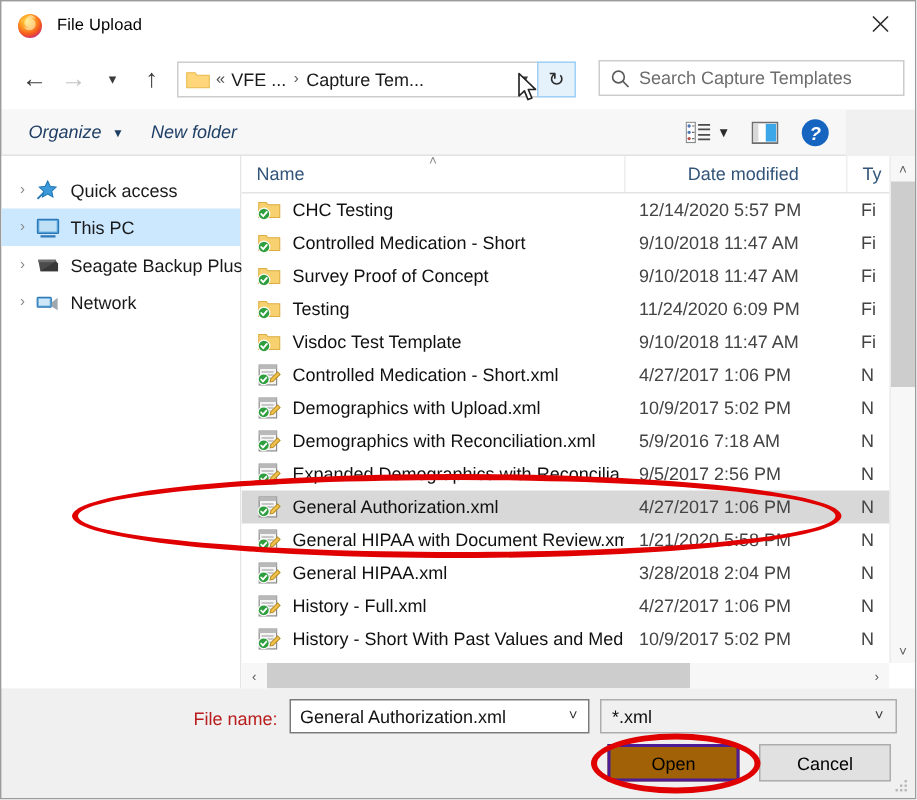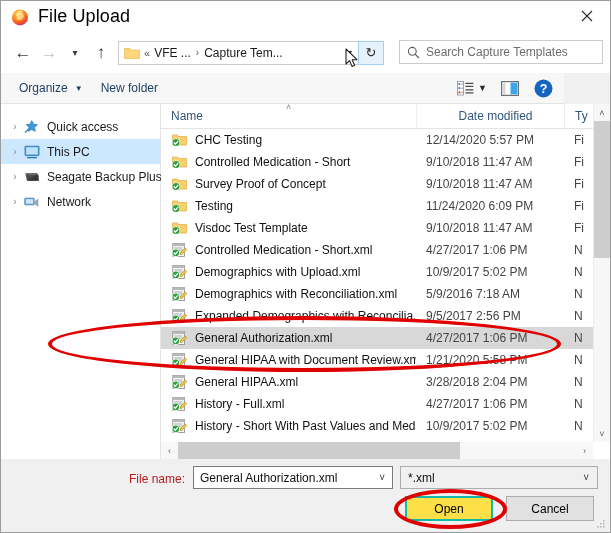--- a/index.html
+++ b/index.html
@@ -25,21 +25,21 @@
     width: 609px; height: 31px;
     background: #ffffff;
     display: flex; align-items: center;
   }
   .title-icon {
     width: 18px; height: 18px;
     margin-left: 10px; margin-right: 9px;
     flex: 0 0 auto;
   }
   .title-text {
-    font-size: 18px; color: #000000;
+    font-size: 11px; color: #000000;
     letter-spacing: 0.1px;
   }
   .title-close {
     position: absolute; right: 0; top: 0;
     width: 46px; height: 30px;
     display: flex; align-items: center; justify-content: center;
     cursor: default;
   }
   .title-close svg { display: block; }
 
@@ -104,21 +104,21 @@
     position: absolute; left: 344px; top: 47px;
     pointer-events: none; z-index: 40;
   }
 
   
   .cmdbar {
     position: absolute; left: 0; top: 72px;
     width: 563px; height: 31px;
     background: #f7f7f7;
     border-bottom: 1px solid #e2e2e2;
-    display: flex; align-items: flex-start;
+    display: flex; align-items: flex-start; font-style: italic;
   }
   .cmd-item {
     font-size: 12px; color: #1f3f66;
     display: flex; align-items: center;
     height: 100%;
     padding: 0 9px;
   }
   .cmd-organize { margin-left: 9px; }
   .cmd-caret { font-size: 8px; margin-left: 7px; color: #1f3f66; }
   .cmd-right { margin-left: auto; display: flex; align-items: center; height: 100%; }
@@ -291,22 +291,22 @@
   .btn {
     position: absolute;
     width: 88px; height: 25px;
     background: #e1e1e1;
     border: 1px solid #adadad;
     font-size: 12px; color: #000000;
     display: flex; align-items: center; justify-content: center;
   }
   .btn-open {
     left: 404px; top: 495px;
-    border: 2px solid #14b8a6;
-    background: #fde047;
+    border: 2px solid #4c1d95;
+    background: #a16207;
     justify-content: center;
   }
   .btn-cancel { left: 505px; top: 495px; }
 
   .grip {
     position: absolute; right: 3px; bottom: 2px;
     width: 12px; height: 12px; opacity: .55;
   }
 
   

